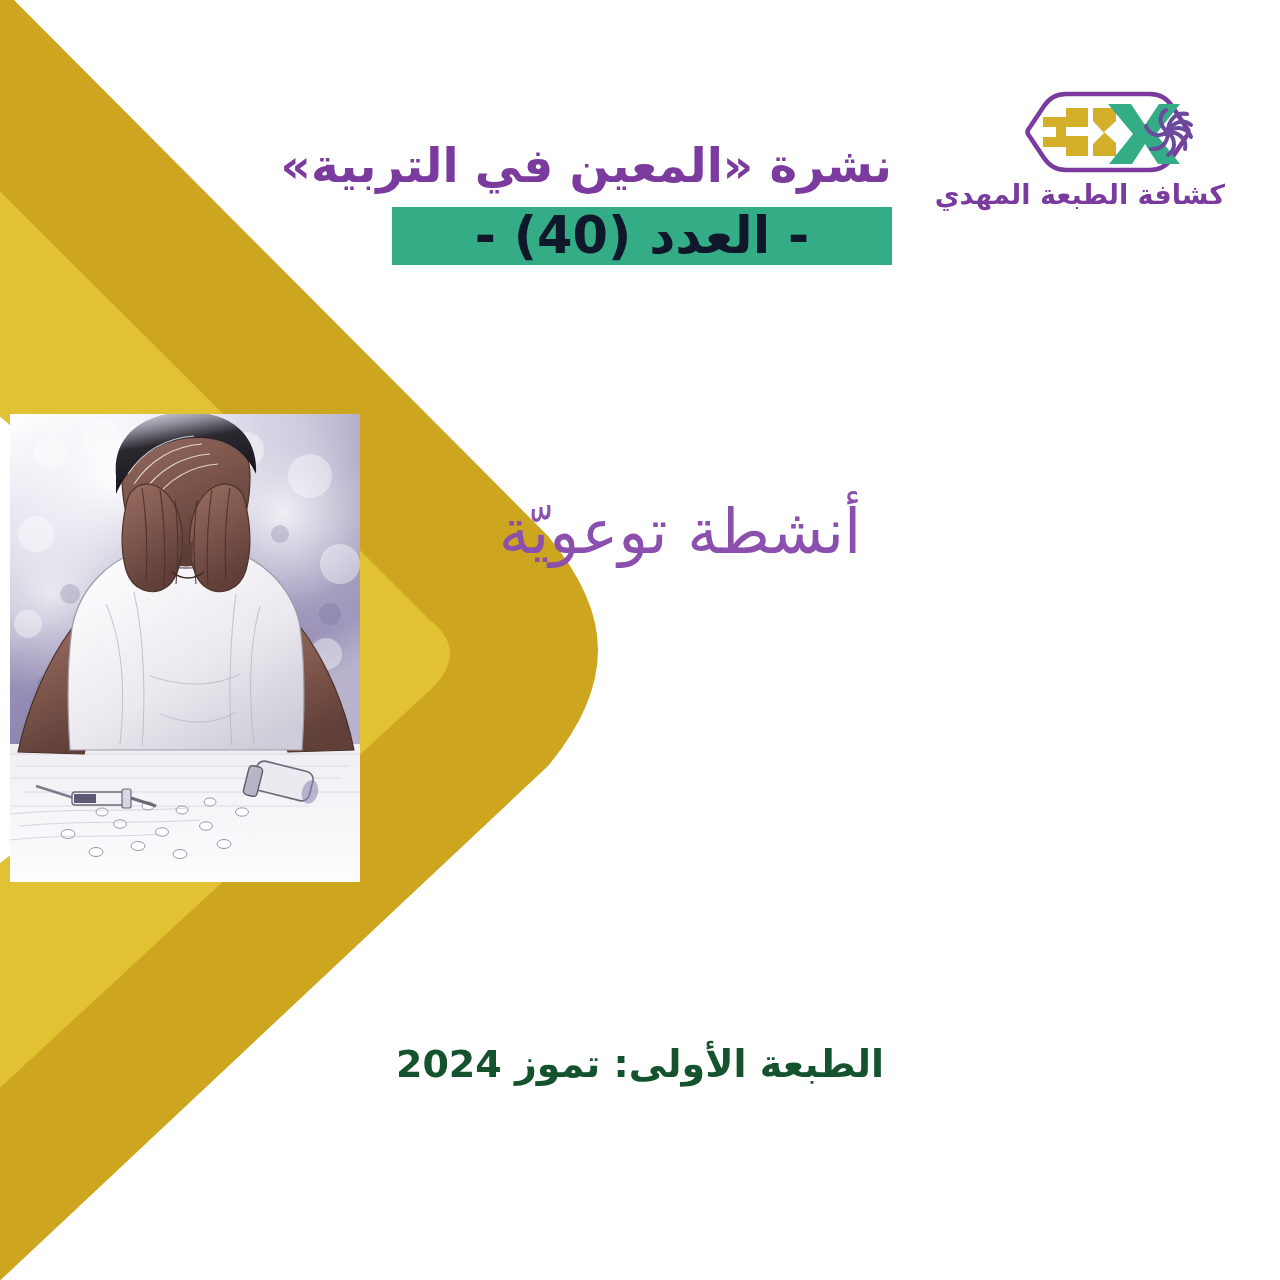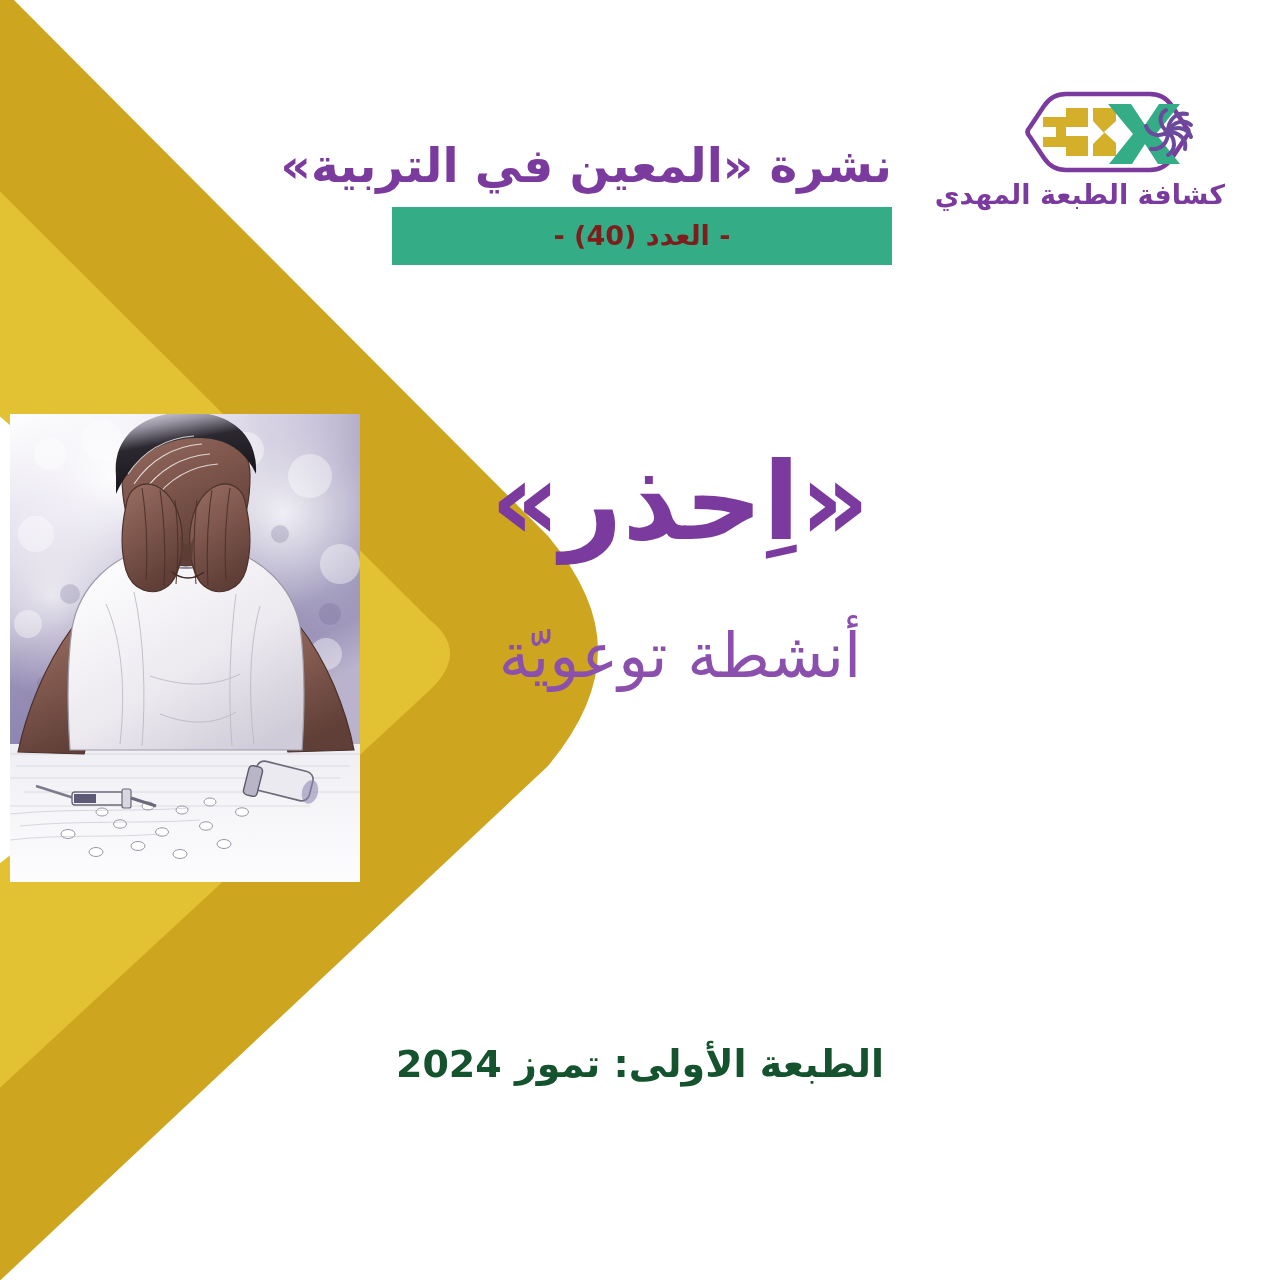--- a/index.html
+++ b/index.html
@@ -23,22 +23,22 @@
 
   
   .masthead{
     position:absolute;right:388px;top:138px;width:500px;text-align:center;
   }
   .masthead-title{
     color:#7a3a9e;font-weight:bold;font-size:47px;line-height:1.18;
     letter-spacing:-0.5px;white-space:nowrap;
   }
   .issue-badge{
-    margin-top:14px;background:#34ac86;color:#7f1d1d;
-    font-size:27px;font-weight:bold;line-height:58px;height:58px;
+    margin-top:14px;background:#34ac86;color:#0f172a;
+    font-size:51px;font-weight:bold;line-height:58px;height:58px;
     text-align:center;
   }
 
   
   .logo-block{
     position:absolute;right:55px;top:88px;width:235px;text-align:center;
   }
   .logo-emblem{width:180px;height:88px;margin:0 auto;display:block;}
   .logo-wordmark{
     margin-top:4px;color:#7a3a9e;font-weight:bold;font-size:27px;
@@ -299,21 +299,20 @@
         <path d="M 300,88 C 300,110 286,124 266,122"></path>
         <path d="M 300,88 C 282,100 262,94 256,76"></path>
         <path d="M 300,88 C 282,76 280,54 296,44"></path>
       </g>
       <circle cx="300" cy="88" r="9" fill="#6b4a9e"></circle>
     </svg>
     <div class="logo-wordmark"><span>كشافة الطبعة المهدي</span></div>
   </div>
 
   <div class="headline-block">
-    <div class="headline">«اِحذر»</div>
     <div class="subhead">
       <div>أنشطة توعويّة</div>
     </div>
   </div>
 
   <div class="edition-note">الطبعة الأولى: تموز 2024</div>
 
 </div>
 
 </body></html>

